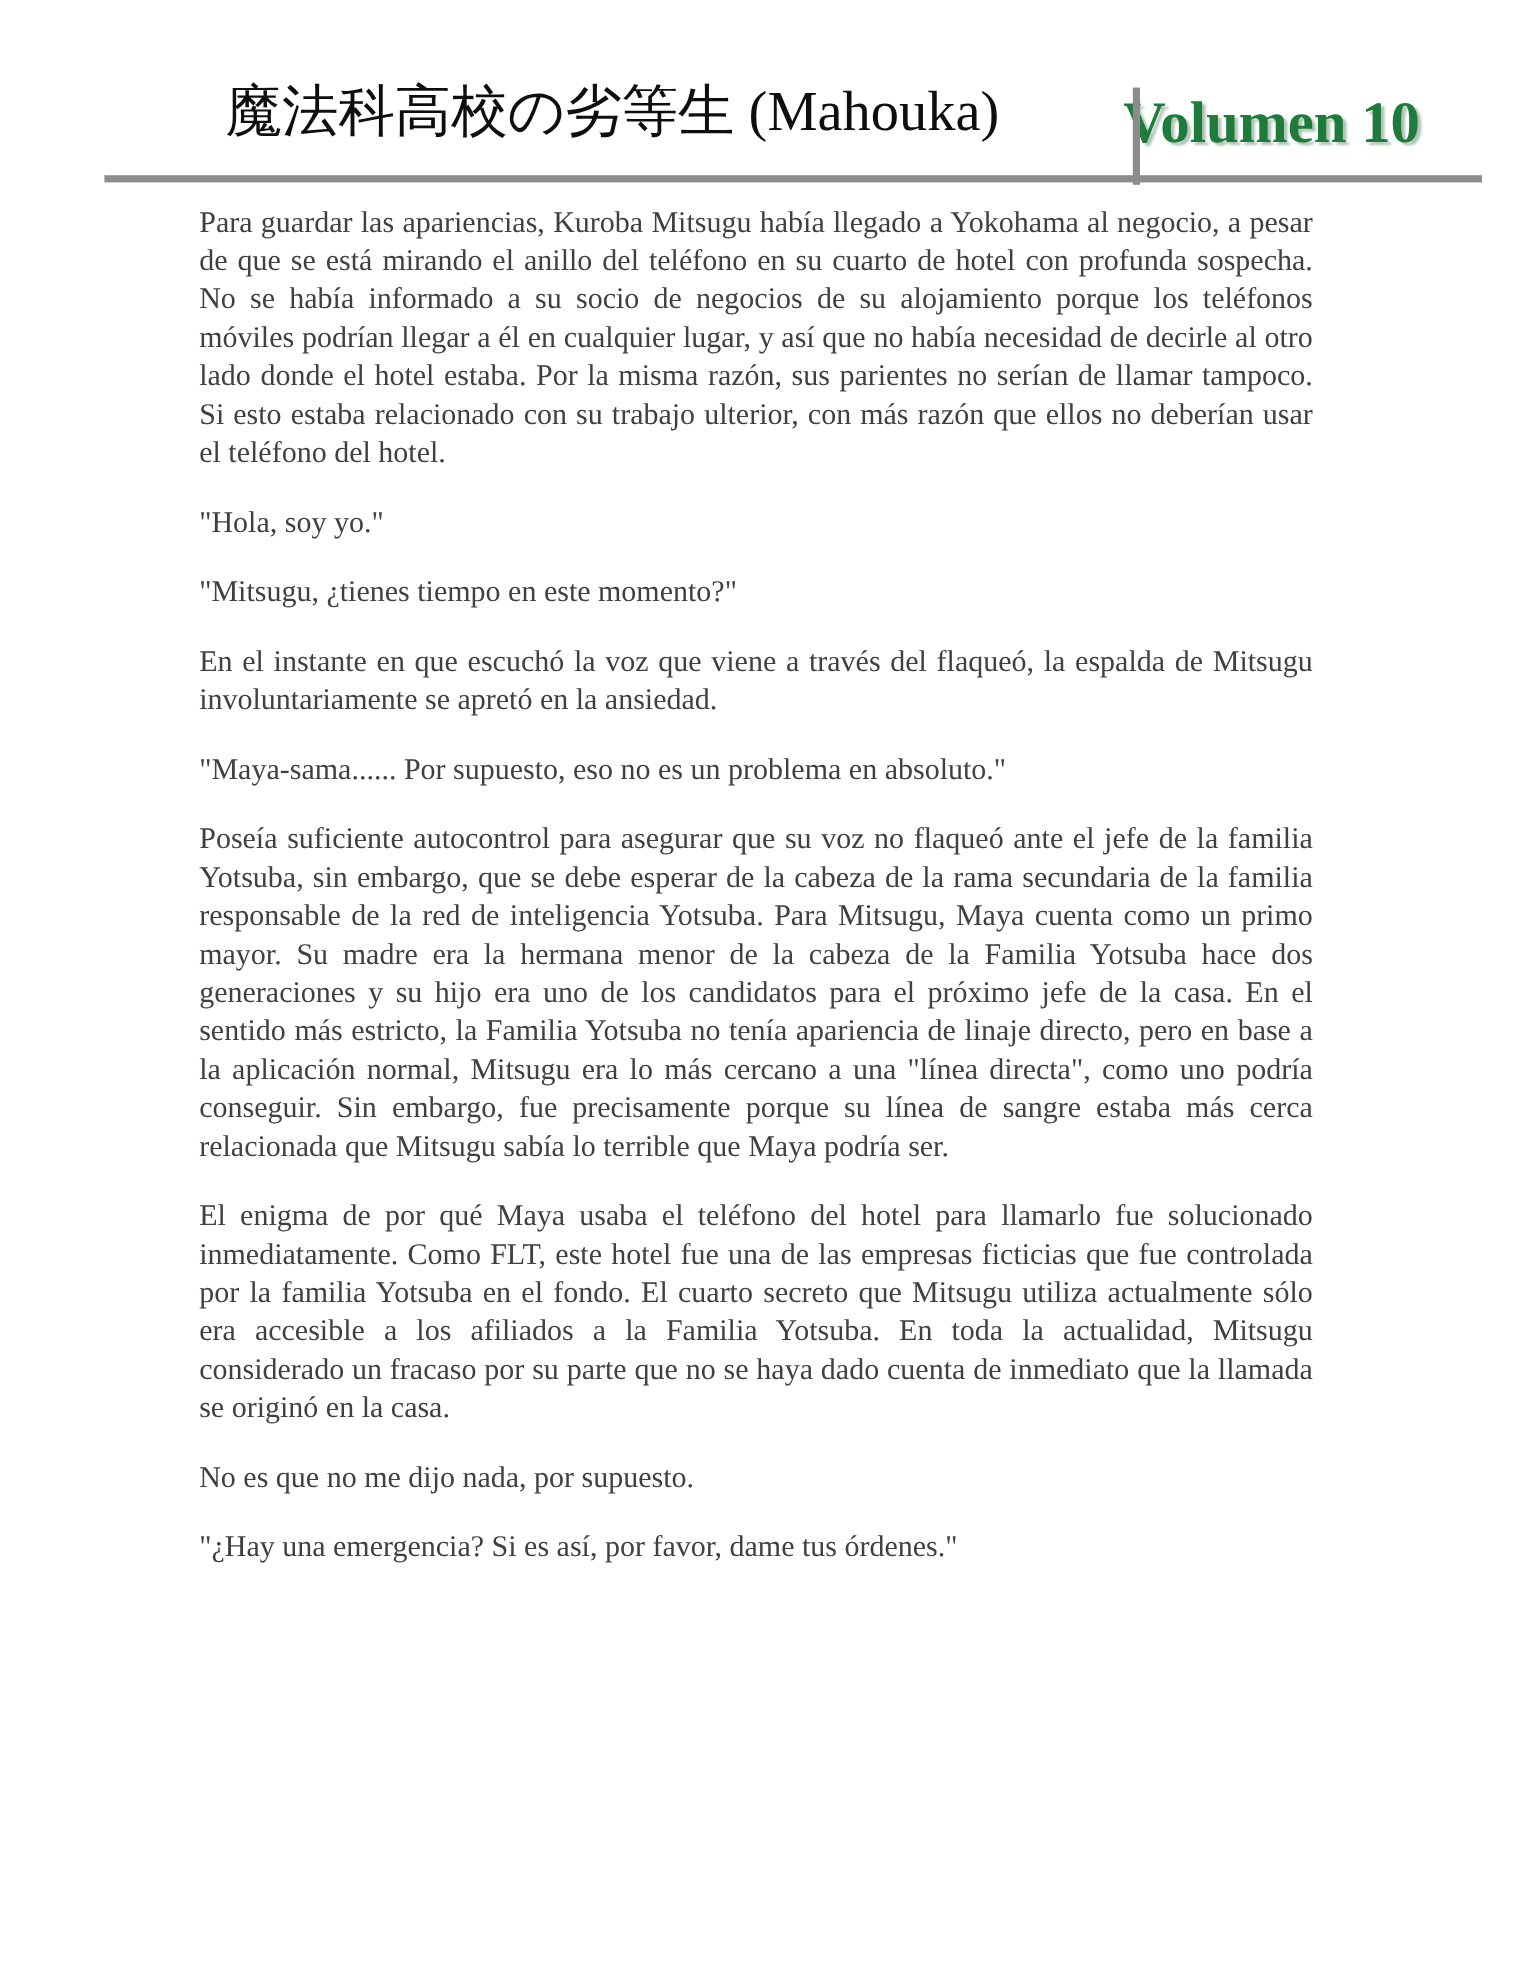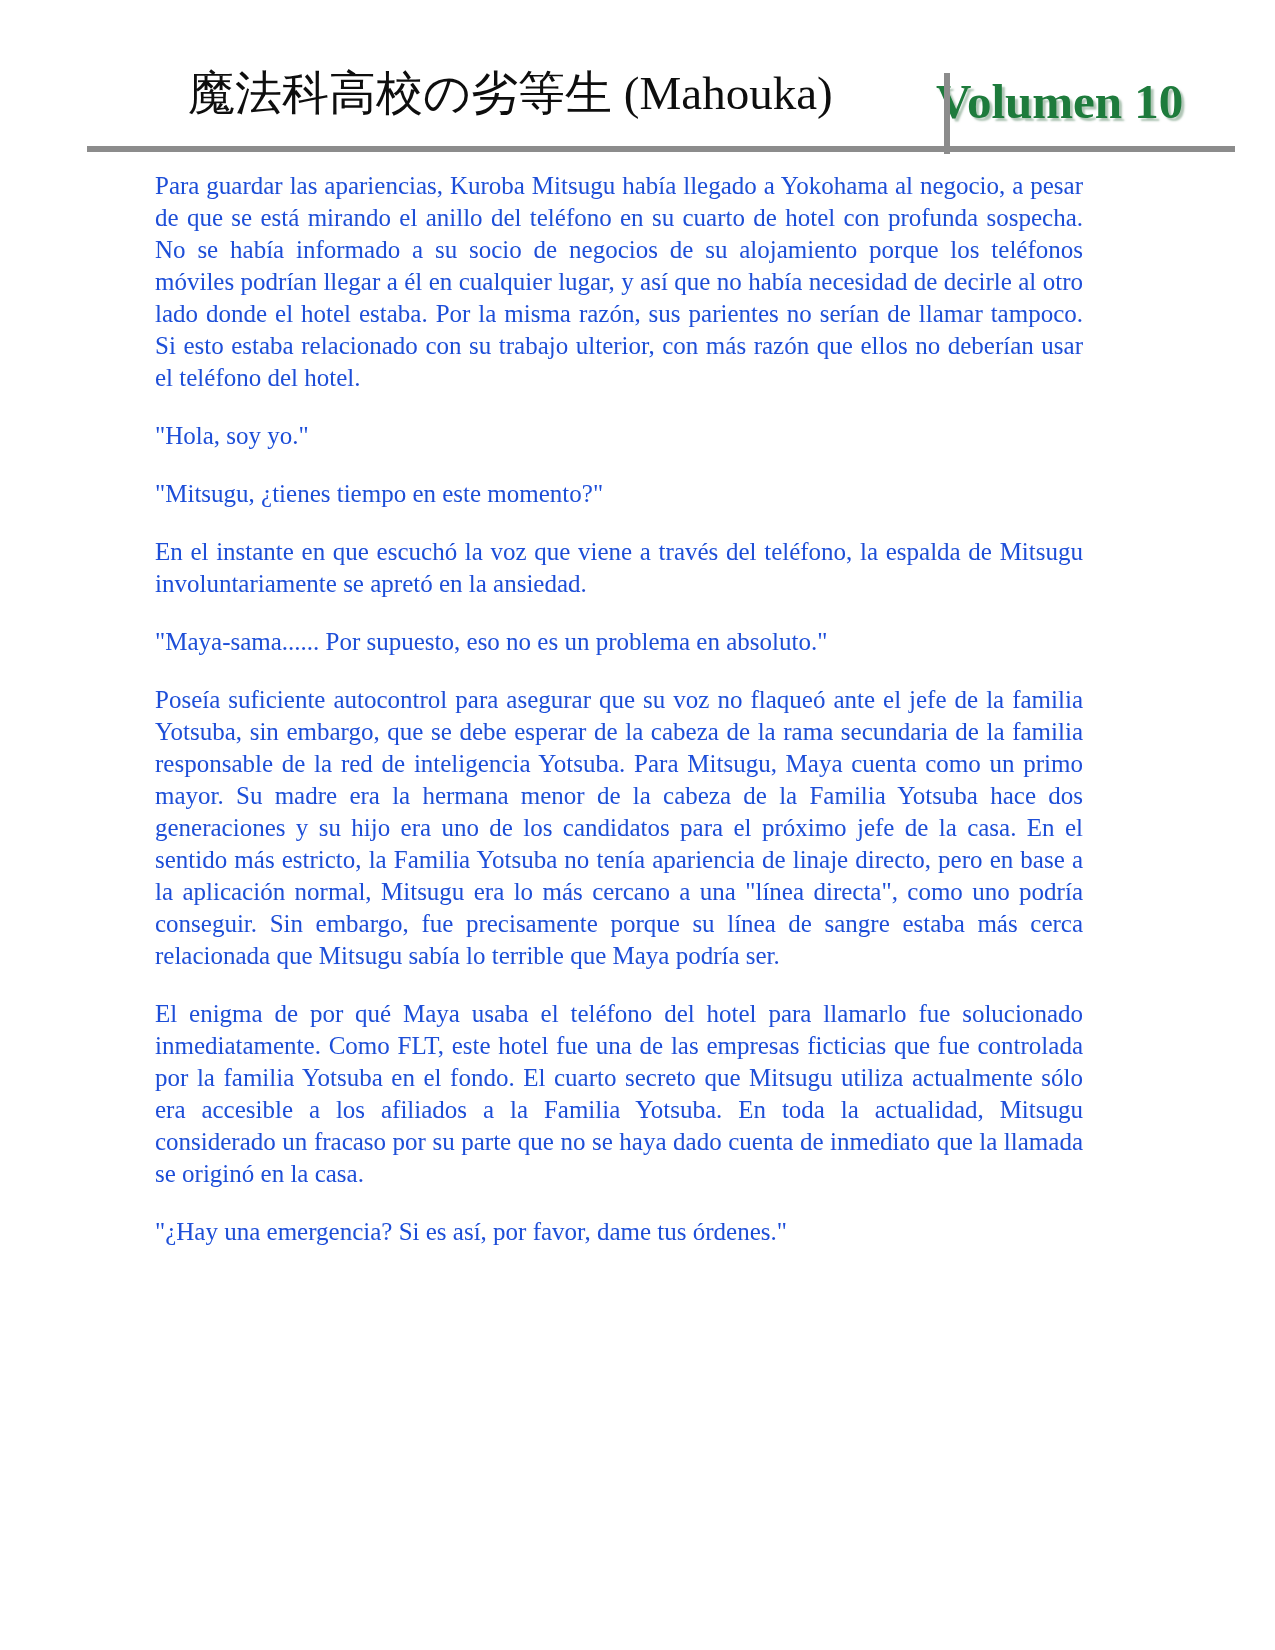--- a/index.html
+++ b/index.html
@@ -52,26 +52,26 @@
     left: 87px;
     top: 146px;
     width: 1148px;
     height: 6px;
     background: #8c8c8c;
   }
 
   
   .body-text {
     position: absolute;
-    left: 155px;
+    left: 166px;
     top: 170px;
     width: 928px;
     font-size: 25px;
     line-height: 32px;
-    color: #1d4ed8;
+    color: #404040;
     text-align: justify;
   }
   .body-text p.para {
     margin: 0 0 26px 0;
     padding: 0;
   }
 
   
   .page-number {
     position: absolute;
@@ -97,27 +97,28 @@
 
   <div class="body-text">
 
       <p class="para">Para guardar las apariencias, Kuroba Mitsugu había llegado a Yokohama al negocio, a pesar de que se está mirando el anillo del teléfono en su cuarto de hotel con profunda sospecha. No se había informado a su socio de negocios de su alojamiento porque los teléfonos móviles podrían llegar a él en cualquier lugar, y así que no había necesidad de decirle al otro lado donde el hotel estaba. Por la misma razón, sus parientes no serían de llamar tampoco. Si esto estaba relacionado con su trabajo ulterior, con más razón que ellos no deberían usar el teléfono del hotel.</p>
 
       <p class="para">"Hola, soy yo."</p>
 
 
       <p class="para">"Mitsugu, ¿tienes tiempo en este momento?"</p>
 
-      <p class="para">En el instante en que escuchó la voz que viene a través del teléfono, la espalda de Mitsugu involuntariamente se apretó en la ansiedad.</p>
+      <p class="para">En el instante en que escuchó la voz que viene a través del flaqueó, la espalda de Mitsugu involuntariamente se apretó en la ansiedad.</p>
 
       <p class="para">"Maya-sama...... Por supuesto, eso no es un problema en absoluto."</p>
 
       <p class="para">Poseía suficiente autocontrol para asegurar que su voz no flaqueó ante el jefe de la familia Yotsuba, sin embargo, que se debe esperar de la cabeza de la rama secundaria de la familia responsable de la red de inteligencia Yotsuba. Para Mitsugu, Maya cuenta como un primo mayor. Su madre era la hermana menor de la cabeza de la Familia Yotsuba hace dos generaciones y su hijo era uno de los candidatos para el próximo jefe de la casa. En el sentido más estricto, la Familia Yotsuba no tenía apariencia de linaje directo, pero en base a la aplicación normal, Mitsugu era lo más cercano a una "línea directa", como uno podría conseguir. Sin embargo, fue precisamente porque su línea de sangre estaba más cerca relacionada que Mitsugu sabía lo terrible que Maya podría ser.</p>
 
       <p class="para">El enigma de por qué Maya usaba el teléfono del hotel para llamarlo fue solucionado inmediatamente. Como FLT, este hotel fue una de las empresas ficticias que fue controlada por la familia Yotsuba en el fondo. El cuarto secreto que Mitsugu utiliza actualmente sólo era accesible a los afiliados a la Familia Yotsuba. En toda la actualidad, Mitsugu considerado un fracaso por su parte que no se haya dado cuenta de inmediato que la llamada se originó en la casa.</p>
 
+      <p class="para">No es que no me dijo nada, por supuesto.</p>
 
       <p class="para">"¿Hay una emergencia? Si es así, por favor, dame tus órdenes."</p>
     </div>
 
   <div class="page-number">95</div>
 
 </div>
 
 </body></html>

